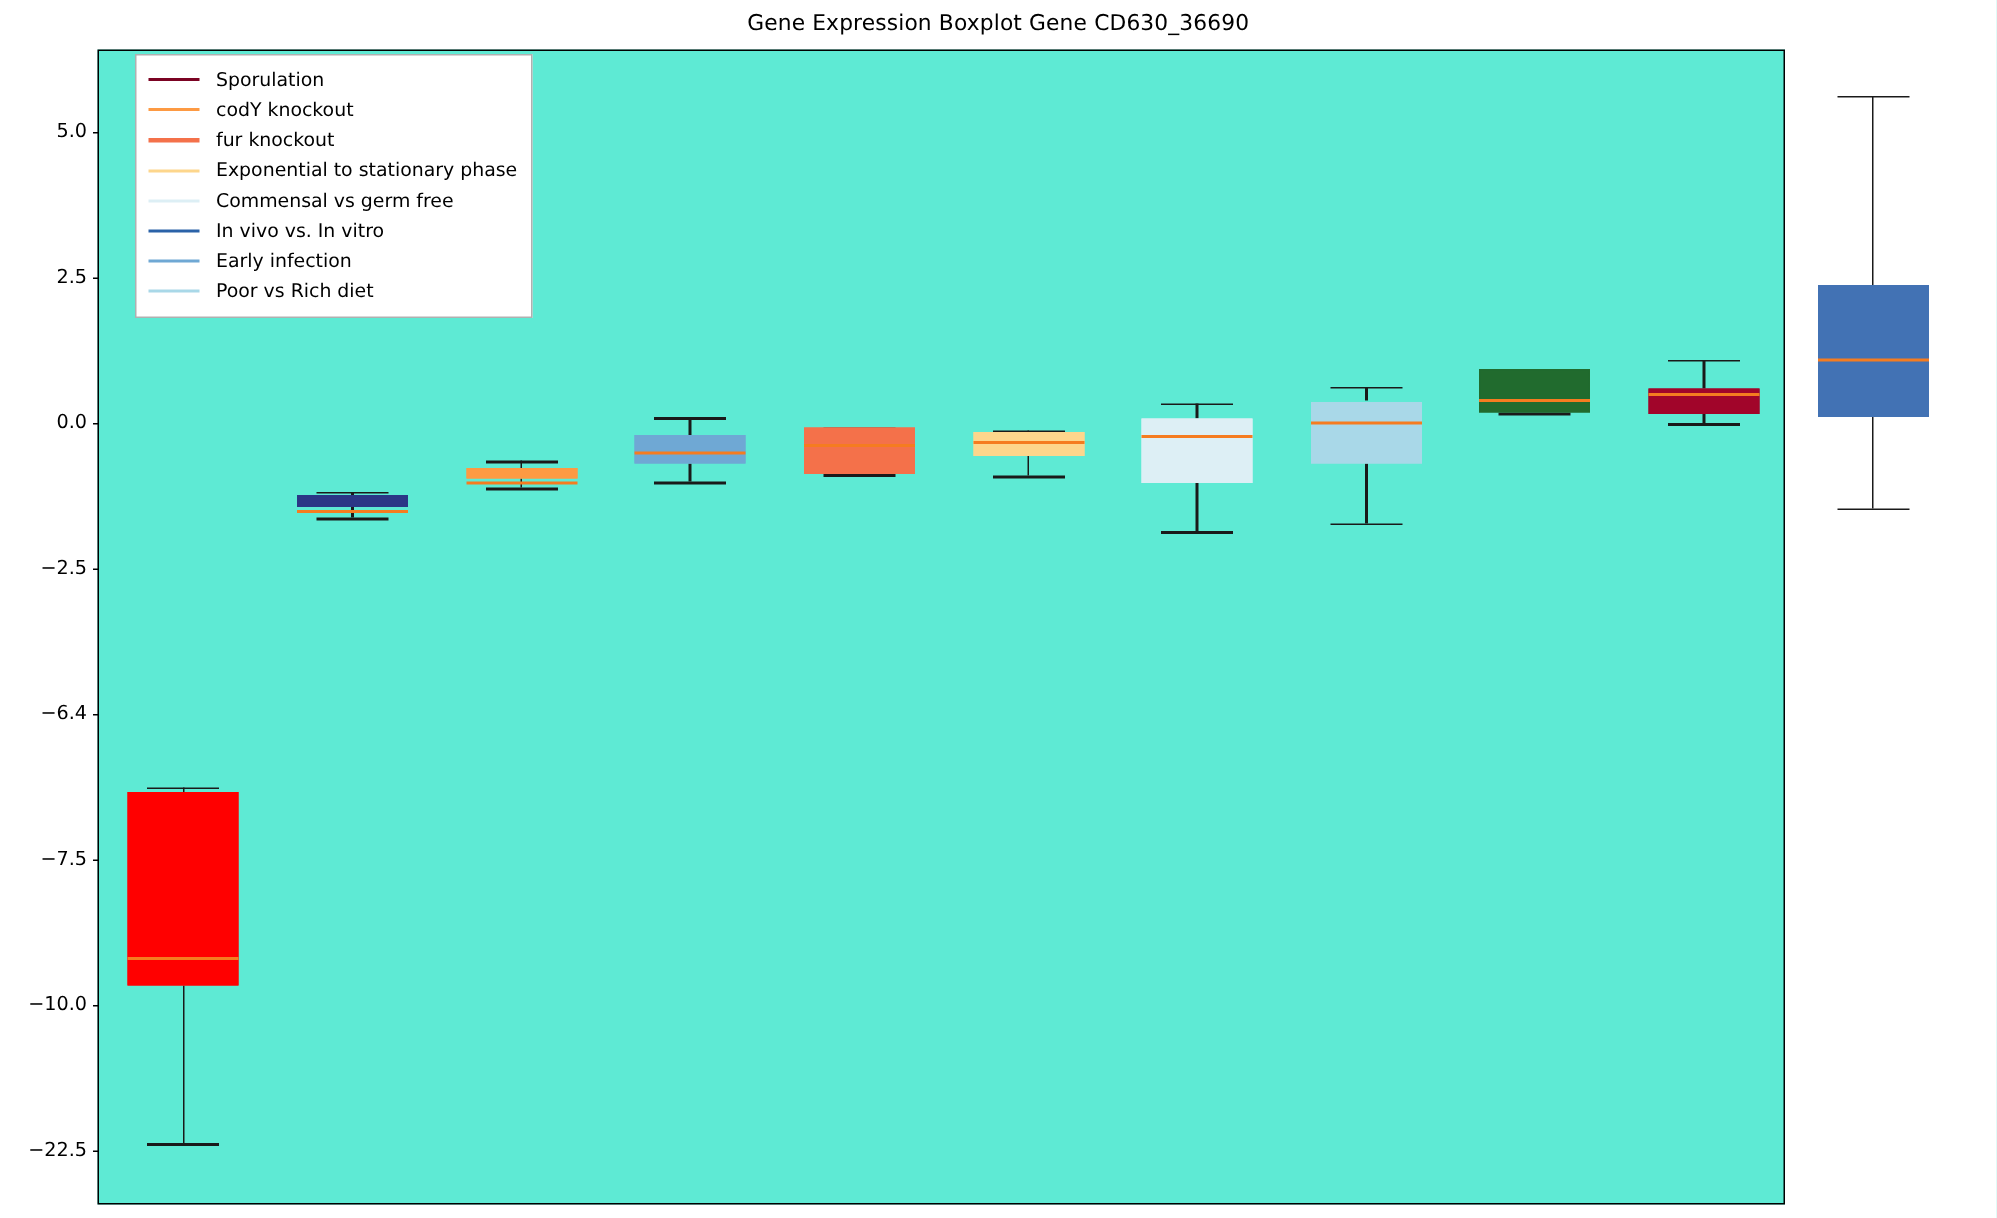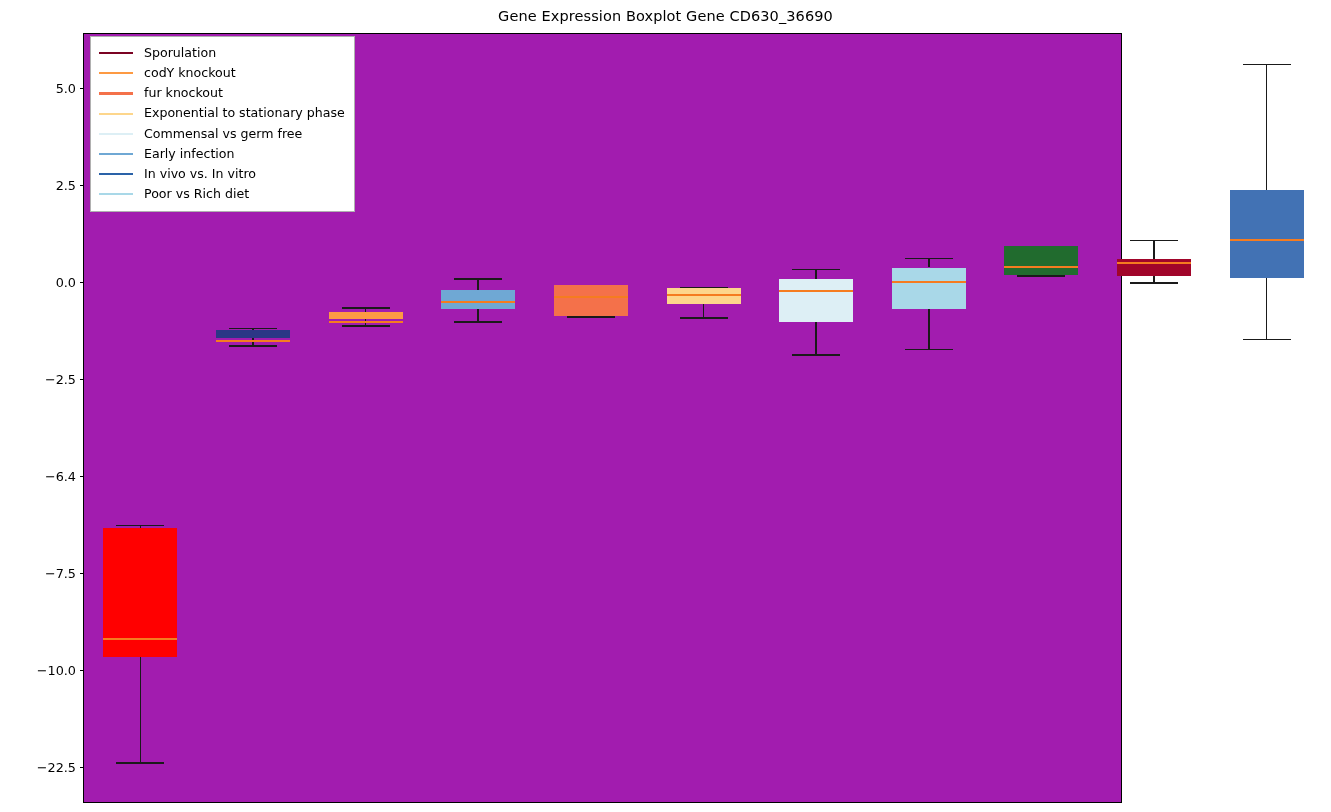--- a/index.html
+++ b/index.html
@@ -29,27 +29,27 @@
     width: 1331px;
     text-align: center;
     font-size: 14.5px;
     color: #000000;
     letter-spacing: 0.1px;
   }
 
   
   #plot-area {
     position: absolute;
-    left: 83px;
+    left: 65px;
     top: 33px;
-    width: 1039px;
+    width: 1125px;
     height: 770px;
     border: 1.1px solid #000000;
     box-sizing: border-box;
-    background: #a21caf;
+    background: #5eead4;
   }
   #plot-inner {
     position: absolute;
     left: 0; top: 0;
     width: 100%;
     height: 100%;
     overflow: visible;
   }
 
   
@@ -278,26 +278,26 @@
       </div>
       <div class="legend-row">
         <span class="legend-swatch" style="background: rgb(253, 214, 140);"></span>
         <span class="legend-text">Exponential to stationary phase</span>
       </div>
       <div class="legend-row">
         <span class="legend-swatch" style="background: rgb(221, 239, 245);"></span>
         <span class="legend-text">Commensal vs germ free</span>
       </div>
       <div class="legend-row">
+        <span class="legend-swatch" style="background: rgb(42, 98, 168);"></span>
+        <span class="legend-text">In vivo vs. In vitro</span>
+      </div>
+      <div class="legend-row">
         <span class="legend-swatch" style="background: rgb(111, 168, 212);"></span>
         <span class="legend-text">Early infection</span>
       </div>
       <div class="legend-row">
-        <span class="legend-swatch" style="background: rgb(42, 98, 168);"></span>
-        <span class="legend-text">In vivo vs. In vitro</span>
-      </div>
-      <div class="legend-row">
         <span class="legend-swatch" style="background: rgb(169, 216, 232);"></span>
         <span class="legend-text">Poor vs Rich diet</span>
       </div>
     </div>
 
 </div>
 
 </body></html>

